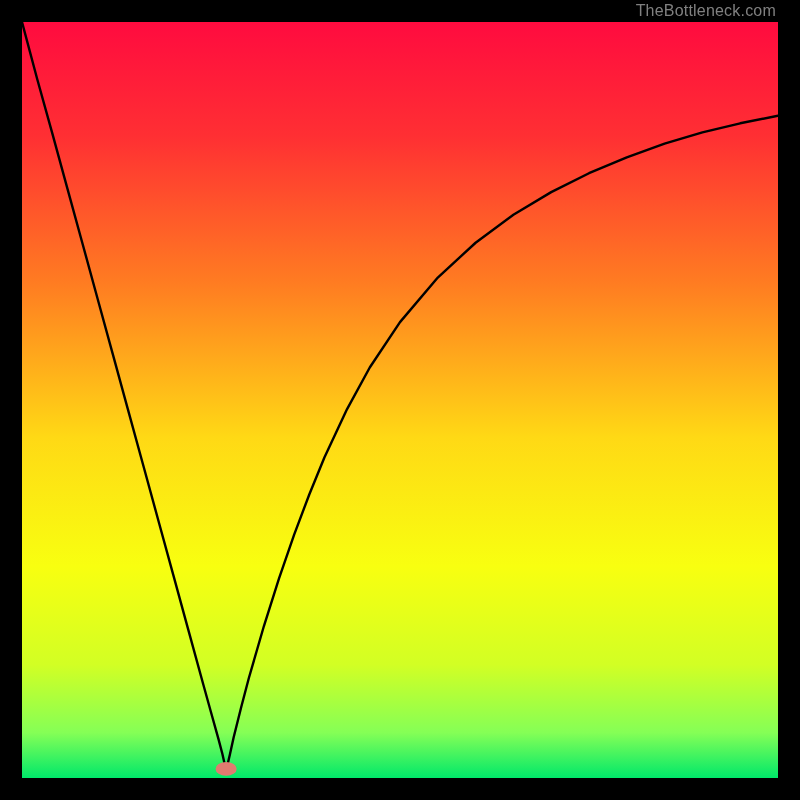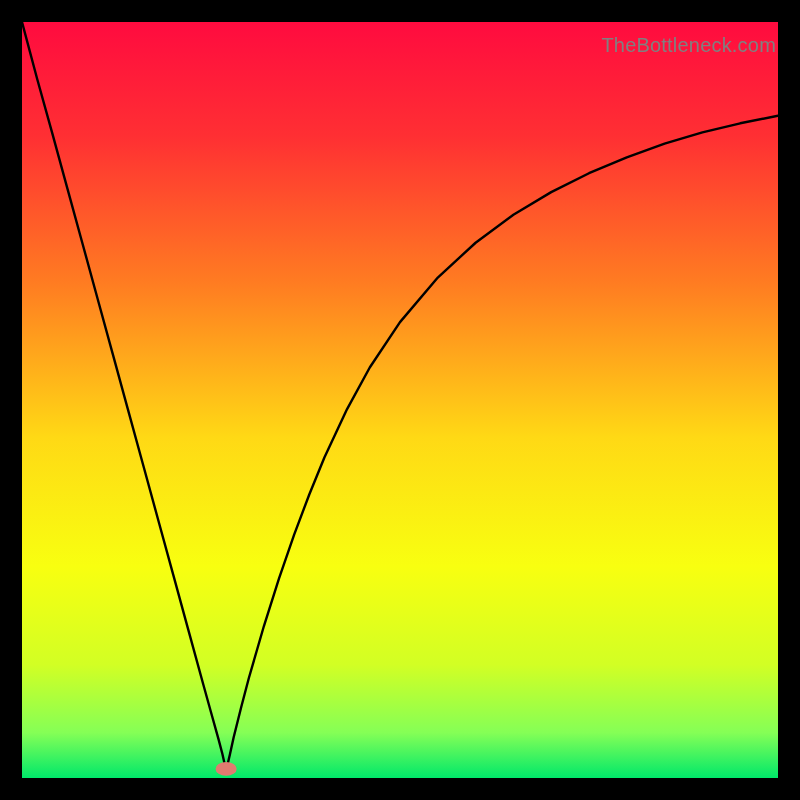--- a/index.html
+++ b/index.html
@@ -24,24 +24,23 @@
     left: 0;
     top: 0;
     width: 756px;
     height: 756px;
   }
   .watermark {
     position: absolute;
     top: 2px;
     right: 24px;
     color: #808080;
-    font-size: 20px;
+    font-size: 16px;
     font-weight: 500;
     letter-spacing: 0.2px;
-    margin-top: 32px;
   }
 </style>
 </head>
 <body>
 
 <div class="frame">
   <svg class="plot" viewBox="0 0 756 756" preserveAspectRatio="none">
     <defs>
       <linearGradient id="bg-grad" x1="0" y1="0" x2="0" y2="1">
           <stop offset="0%" stop-color="#ff0b3f"></stop>

